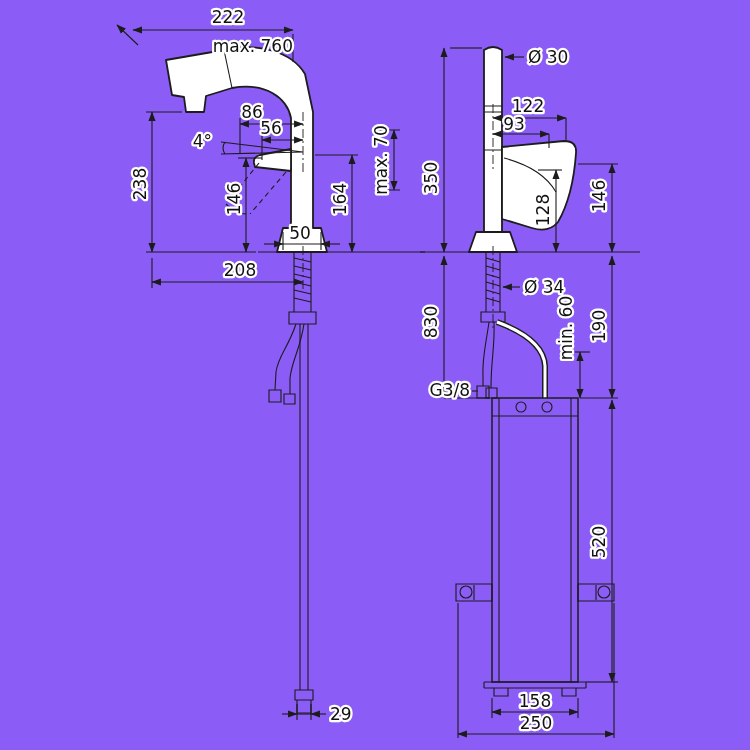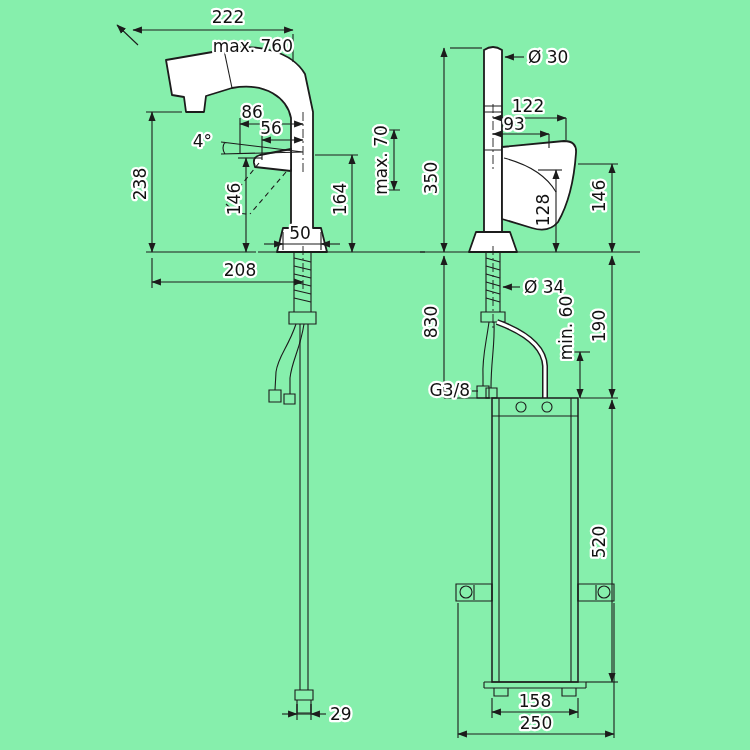--- a/index.html
+++ b/index.html
@@ -1,16 +1,16 @@
 <!DOCTYPE html>
 <html><head>
 <meta charset="utf-8">
 <style>
   html,body{margin:0;padding:0;background:#fff;}
-  .stage{width:750px;height:750px;background:#86efac;position:relative;margin:0 auto;}
+  .stage{width:750px;height:750px;background:#8b5cf6;position:relative;margin:0 auto;}
   svg{display:block;}
   .fil{fill:#fff;stroke:#1c1c1c;stroke-width:1.8;stroke-linejoin:round;stroke-linecap:round;}
   .thin{fill:none;stroke:#1c1c1c;stroke-width:1.1;}
   .med{fill:none;stroke:#1c1c1c;stroke-width:1.5;}
   .dim{fill:none;stroke:#1c1c1c;stroke-width:1.1;}
   .dash{fill:none;stroke:#1c1c1c;stroke-width:1.1;stroke-dasharray:5 4;}
   .cl{fill:none;stroke:#1c1c1c;stroke-width:0.9;stroke-dasharray:9 3 2 3;}
   .tube{fill:none;stroke:#1c1c1c;stroke-width:6;}
   .wh{fill:none;stroke:#fff;stroke-width:3;}
   text.d{font:17px "DejaVu Sans", sans-serif;fill:#111;paint-order:stroke;stroke:#fff;stroke-width:4.5px;stroke-linejoin:round;}

